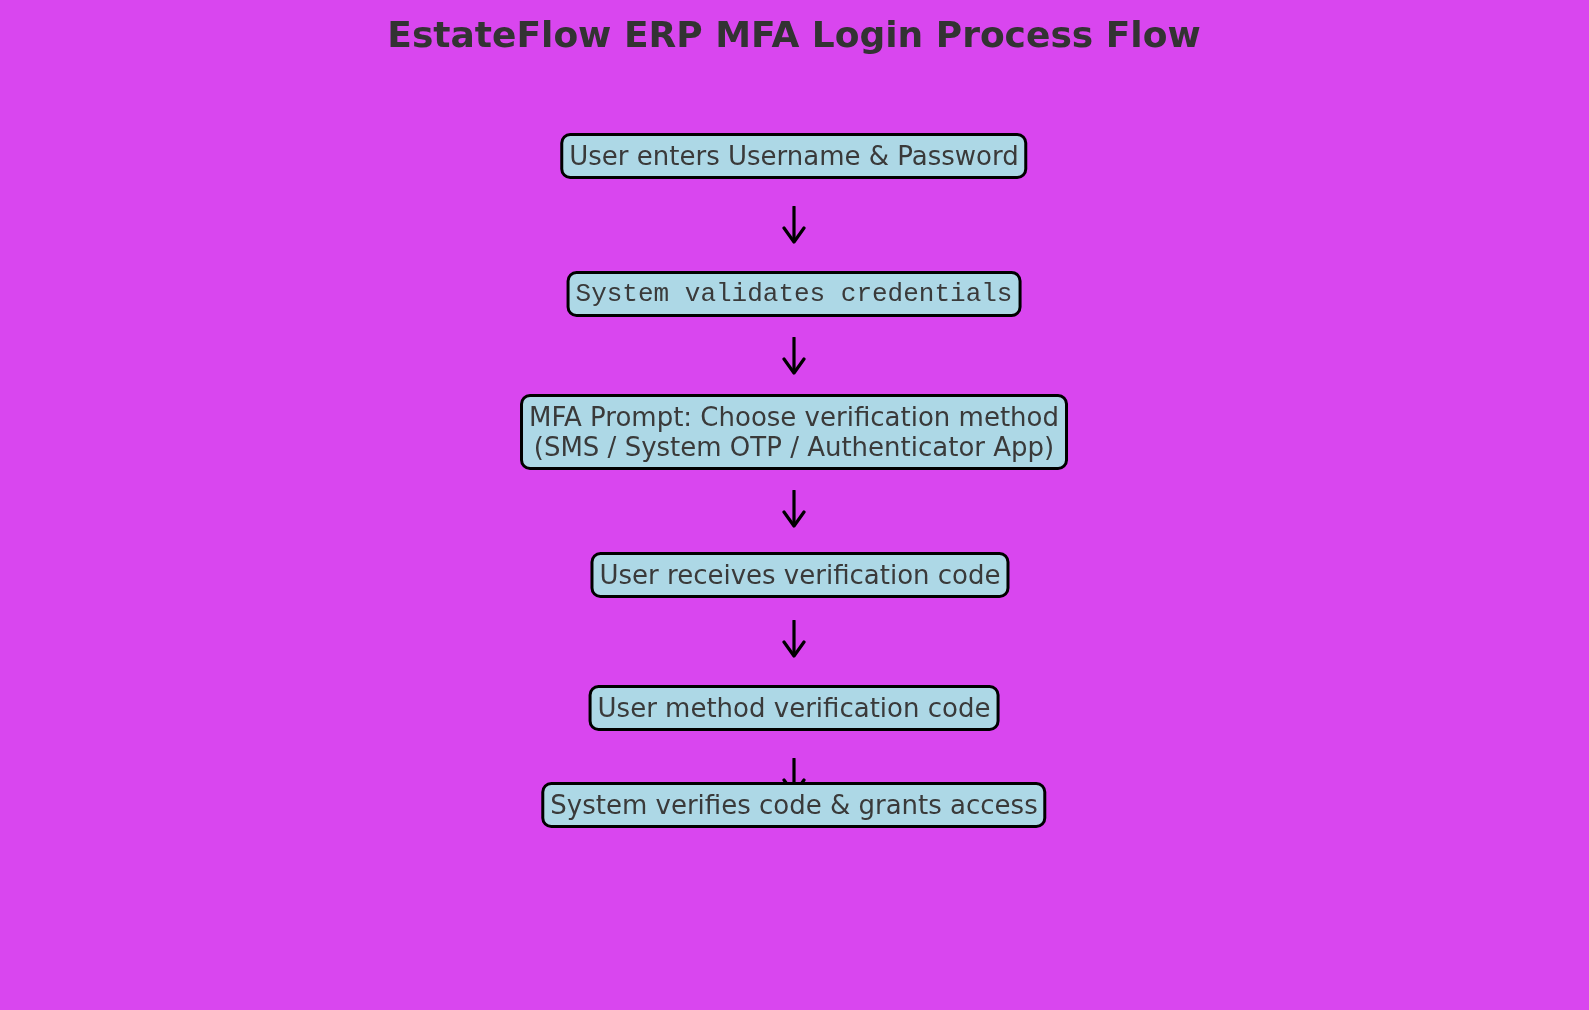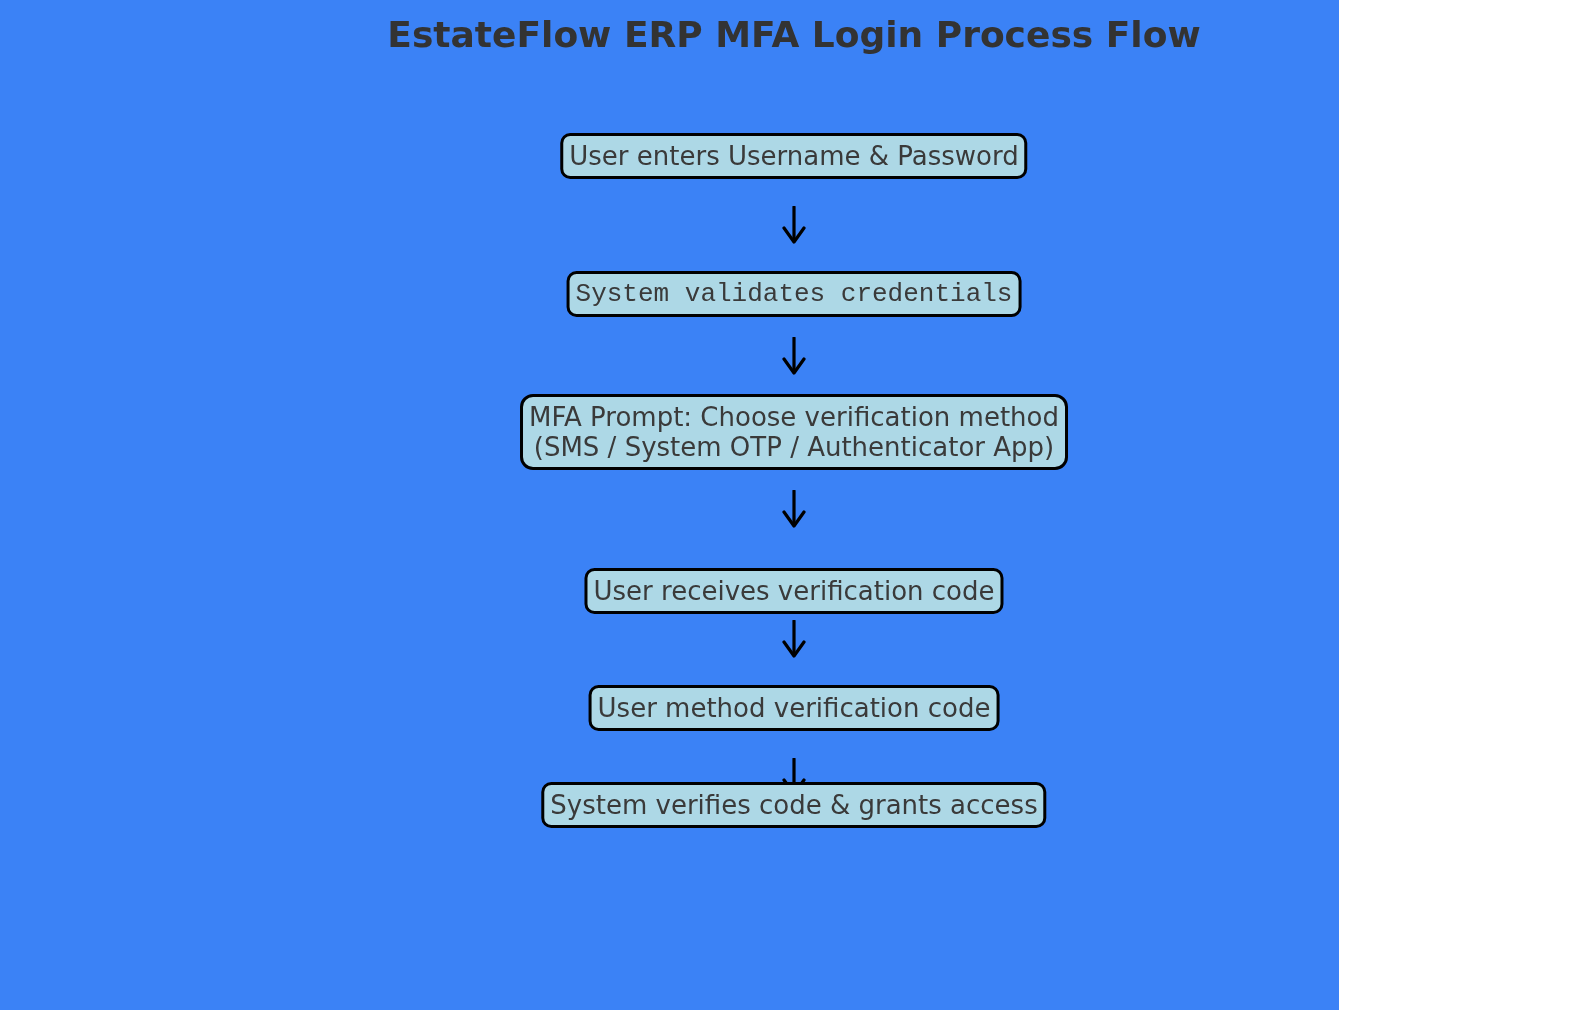--- a/index.html
+++ b/index.html
@@ -3,23 +3,23 @@
 <meta charset="utf-8">
 <style>
   html, body {
     margin: 0;
     padding: 0;
     background: #ffffff;
     font-family: "DejaVu Sans", "Liberation Sans", sans-serif;
   }
   .canvas {
     position: relative;
-    width: 1339px;
+    width: 1589px;
     height: 1010px;
-    background: #3b82f6;
+    background: #d946ef;
     overflow: hidden;
   }
   .title {
     position: absolute;
     top: 13px;
     left: 794px;
     transform: translateX(-50%);
     margin: 0;
     font-size: 36px;
     line-height: 44px;
@@ -38,22 +38,22 @@
     padding: 5px 6px;
     text-align: center;
     color: var(--box-text, #3A3A3A);
     font-size: 26px;
     line-height: 30px;
     white-space: nowrap;
   }
   .step .line { display: block; }
   .s1 { top: 133px; }
   .s2 { top: 271px; font-family: Liberation Mono, monospace; }
-  .s3 { top: 394px; border-radius: 13px; }
-  .s4 { top: 568px; }
+  .s3 { top: 394px; }
+  .s4 { top: 552px; margin-left: 6px; }
   .s5 { top: 685px; }
   .s6 { top: 774px; margin-top: 8px; }
   .arrow {
     position: absolute;
     left: 794px;
     transform: translateX(-50%);
     width: 26px;
     height: 38px;
     display: block;
   }

